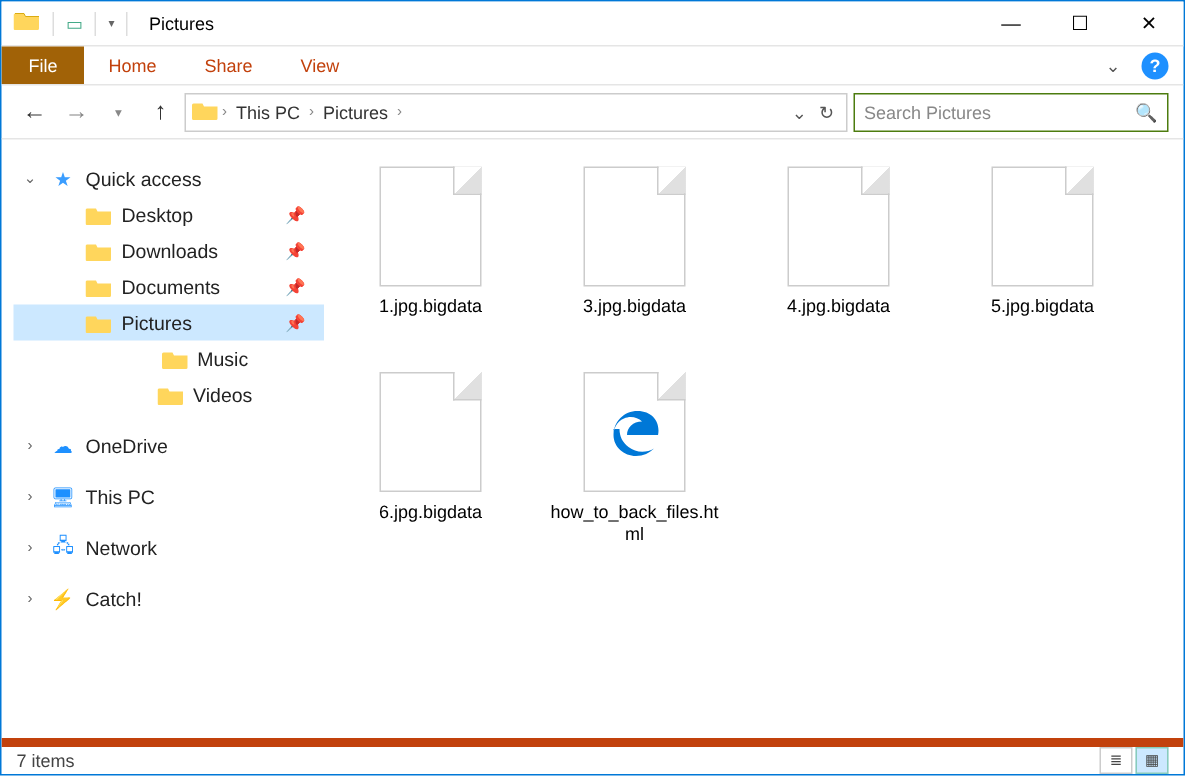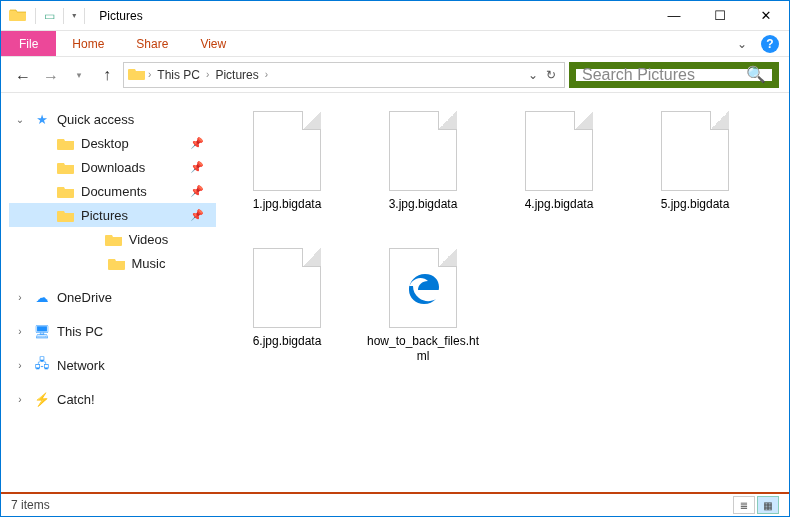--- a/index.html
+++ b/index.html
@@ -8,35 +8,35 @@
 
 .titlebar { height:30px; background:#fff; display:flex; align-items:center; border-bottom:1px solid #e5e5e5; }
 .titlebar .qat { display:flex; align-items:center; gap:4px; padding-left:8px; }
 .titlebar .sep { width:1px; height:16px; background:#ddd; margin:0 4px; }
 .titlebar .title { font-size:12px; color:#000; margin-left:6px; }
 .titlebar .ctrls { margin-left:auto; display:flex; }
 .titlebar .ctrls div { width:46px; height:30px; display:flex; align-items:center; justify-content:center; font-size:13px; color:#000; }
 
 
 .ribbon { height:26px; display:flex; align-items:stretch; border-bottom:1px solid #e5e5e5; }
-.ribbon .file-tab { background:#ec4899; color:#fff; font-size:12px; padding:0 18px; display:flex; align-items:center; }
+.ribbon .file-tab { background:#a16207; color:#fff; font-size:12px; padding:0 18px; display:flex; align-items:center; }
 .ribbon .tab { font-size:12px; color:#c2410c; padding:0 16px; display:flex; align-items:center; }
 .ribbon .help { margin-left:auto; display:flex; align-items:center; padding-right:10px; gap:14px; color:#555; }
 .ribbon .help .chev { font-size:12px; }
 .ribbon .help .q { width:18px; height:18px; border-radius:50%; background:#1e90ff; color:#fff; font-size:12px; display:flex; align-items:center; justify-content:center; font-weight:bold; }
 
 
 .navrow { height:36px; display:flex; align-items:center; padding:0 10px; gap:4px; border-bottom:1px solid #e5e5e5; }
 .navrow .navbtn { width:24px; height:24px; display:flex; align-items:center; justify-content:center; color:#888; font-size:16px; }
 .navrow .navbtn.enabled { color:#333; }
 .navrow .addr { flex:1; border:1px solid #ccc; height:26px; display:flex; align-items:center; padding:0 4px; font-size:12px; color:#333; gap:2px; }
 .navrow .addr .crumb { padding:0 4px; }
 .navrow .addr .sep-crumb { color:#888; font-size:10px; }
 .navrow .addr .right { margin-left:auto; display:flex; gap:8px; color:#555; padding-right:4px; }
-.navrow .search { width:210px; border:7px solid #4d7c0f; height:26px; display:flex; align-items:center; padding:0 6px; font-size:16px; color:#888; }
+.navrow .search { width:210px; border:1px solid #4d7c0f; height:26px; display:flex; align-items:center; padding:0 6px; font-size:12px; color:#888; }
 .navrow .search .mag { margin-left:auto; color:#555; }
 
 
 .main { display:flex; height:calc(100% - 30px - 26px - 36px - 24px); }
 .side { width:215px; overflow:auto; padding:14px 0 6px 8px; font-size:13px; color:#222; }
 .tree-item { display:flex; align-items:center; height:24px; gap:6px; padding-left:4px; }
 .tree-item.sub { padding-left:28px;justify-content:center; }
 .tree-item.selected { background:#cce8ff; }
 .tree-item .exp { width:14px; color:#666; font-size:10px; text-align:center; }
 .tree-item .ico { width:18px; height:18px; display:flex; align-items:center; justify-content:center; }
@@ -44,21 +44,21 @@
 .tree-group { margin-bottom:10px; }
 
 .content { flex:1; padding:18px 10px; display:flex; flex-wrap:wrap; align-content:flex-start; gap:36px 14px; }
 .file { width:122px; display:flex; flex-direction:column; align-items:center; }
 .fileicon { width:68px; height:80px; background:#fff; border:1px solid #ccc; position:relative; }
 .fileicon::before { content:""; position:absolute; top:-1px; right:-1px; width:18px; height:18px; background:linear-gradient(135deg,#fff 0 50%,#e0e0e0 50% 100%); border-left:1px solid #ccc; border-bottom:1px solid #ccc; }
 .fileicon.edge { display:flex; align-items:center; justify-content:center; }
 .fname { font-size:12px; text-align:center; margin-top:6px; line-height:1.25; word-break:break-all; max-width:118px; }
 
 
-.status { height:24px; border-top:2px solid #c2410c; display:flex; align-items:center; font-size:12px; color:#444; padding:0 10px; }
+.status { height:24px; border-top:6px solid #c2410c; display:flex; align-items:center; font-size:12px; color:#444; padding:0 10px; }
 .status .viewbtns { margin-left:auto; display:flex; gap:2px; }
 .status .viewbtns span { width:22px; height:18px; border:1px solid #ccc; display:flex; align-items:center; justify-content:center; font-size:10px; }
 .status .viewbtns .active { background:#cce8ff; border-color:#8cb; }
 
 
 .svg-folder { width:18px; height:14px; }
 </style>
 </head>
 <body>
 
@@ -171,30 +171,30 @@
             <span>Pictures</span>
             <span class="pin">📌</span>
           </div>
           <div class="tree-item sub">
             <span class="exp"></span>
             <span class="ico">
               <svg class="svg-folder" viewBox="0 0 18 14">
                 <path d="M1 3h6l1 2h9v8a1 1 0 0 1-1 1H1a1 1 0 0 1-1-1V4a1 1 0 0 1 1-1z" fill="#ffd65c"></path>
               </svg>
             </span>
+            <span>Music</span>
+          </div>
+          <div class="tree-item sub">
+            <span class="exp"></span>
+            <span class="ico">
+              <svg class="svg-folder" viewBox="0 0 18 14">
+                <path d="M1 3h6l1 2h9v8a1 1 0 0 1-1 1H1a1 1 0 0 1-1-1V4a1 1 0 0 1 1-1z" fill="#ffd65c"></path>
+              </svg>
+            </span>
             <span>Videos</span>
-          </div>
-          <div class="tree-item sub">
-            <span class="exp"></span>
-            <span class="ico">
-              <svg class="svg-folder" viewBox="0 0 18 14">
-                <path d="M1 3h6l1 2h9v8a1 1 0 0 1-1 1H1a1 1 0 0 1-1-1V4a1 1 0 0 1 1-1z" fill="#ffd65c"></path>
-              </svg>
-            </span>
-            <span>Music</span>
           </div>
         </div>
     </div>
     <div id="root-items">
         <div class="tree-group">
           <div class="tree-item">
             <span class="exp">›</span>
             <span class="ico">
               <span style="color:#1e90ff">☁</span>
             </span>

